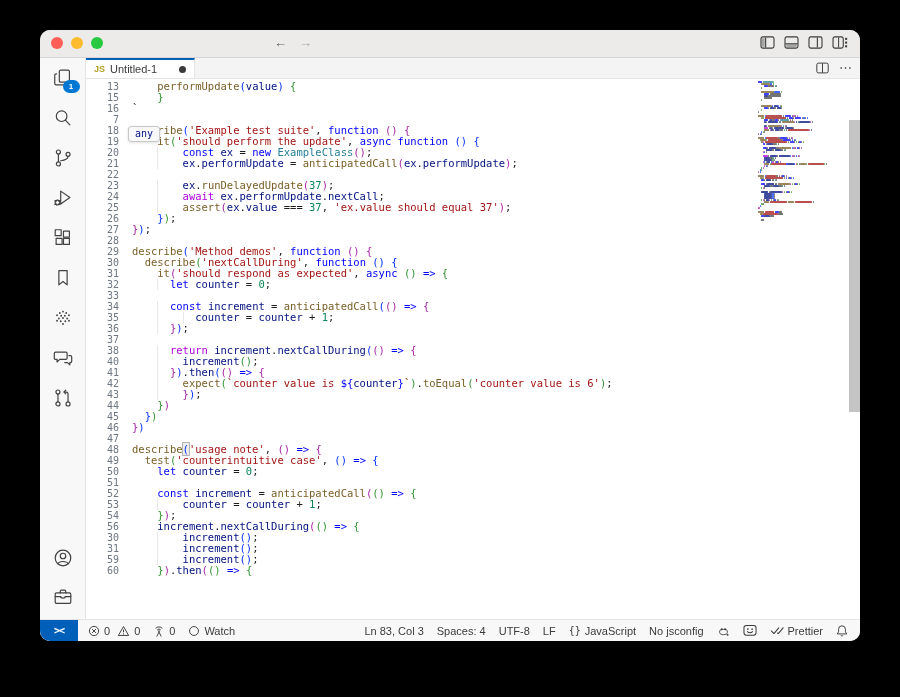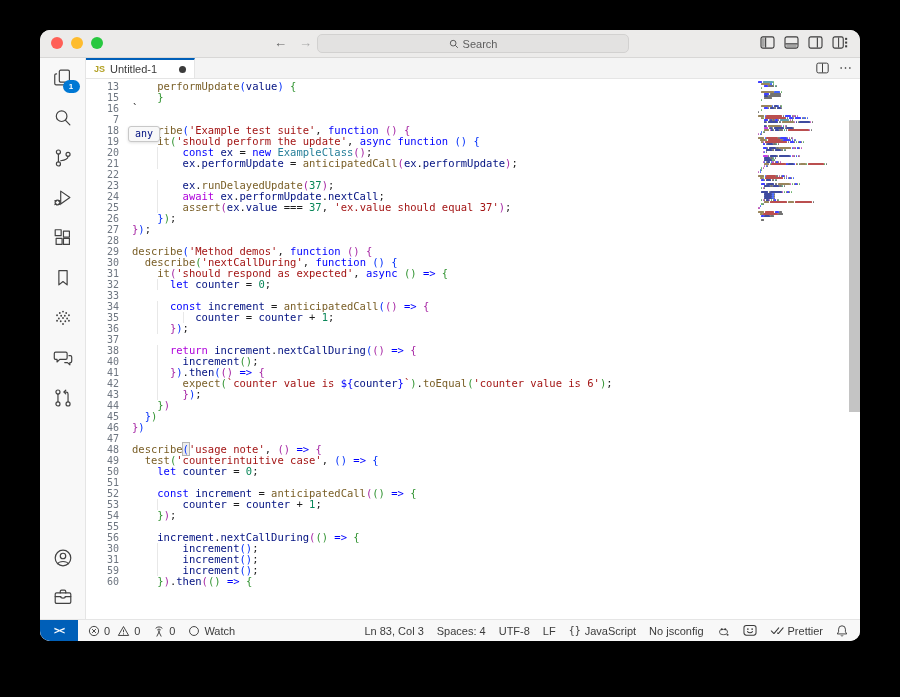--- a/index.html
+++ b/index.html
@@ -71,27 +71,20 @@
 
   <div class="titlebar">
     <div class="traffic">
       <div class="tl" style="background:#ff5f57"></div>
       <div class="tl" style="background:#febc2e"></div>
       <div class="tl" style="background:#28c840"></div>
     </div>
     <div class="nav-arrows">
       <span>←</span>
       <span class="fwd">→</span>
-    </div>
-    <div class="searchbox">
-      <svg width="10" height="10" viewBox="0 0 12 12">
-          <circle cx="5" cy="5" r="3.4" fill="none" stroke="#5d5d5d" stroke-width="1.2"></circle>
-          <line x1="7.6" y1="7.6" x2="10.6" y2="10.6" stroke="#5d5d5d" stroke-width="1.2"></line>
-        </svg>
-      <span>Search</span>
     </div>
     <div class="tb-icons">
       <svg width="15" height="13" viewBox="0 0 16 14">
           <rect x="1" y="1" width="14" height="12" rx="2" fill="none" stroke="#3b3b3b" stroke-width="1.2"></rect>
           <line x1="6" y1="1.5" x2="6" y2="12.5" stroke="#3b3b3b" stroke-width="1.2"></line>
           <rect x="2" y="2.4" width="3" height="9.2" fill="#3b3b3b" opacity=".4"></rect>
         </svg>
       <svg width="15" height="13" viewBox="0 0 16 14">
           <rect x="1" y="1" width="14" height="12" rx="2" fill="none" stroke="#3b3b3b" stroke-width="1.2"></rect>
           <line x1="1.5" y1="8.5" x2="14.5" y2="8.5" stroke="#3b3b3b" stroke-width="1.2"></line>
@@ -266,21 +259,20 @@
             <div class="cline"><div class="lnum">45</div><div class="ltext"><span class="tk-d">  </span><span class="tk-b">}</span><span class="tk-g">)</span></div></div>
             <div class="cline"><div class="lnum">46</div><div class="ltext"><span class="tk-p">}</span><span class="tk-b">)</span></div></div>
             <div class="cline"><div class="lnum">47</div><div class="ltext"></div></div>
             <div class="cline"><div class="lnum">48</div><div class="ltext"><span class="tk-f">describe</span><span class="tk-m">(</span><span class="tk-s">'usage note'</span><span class="tk-d">, </span><span class="tk-p">()</span><span class="tk-d"> </span><span class="tk-k">=&gt;</span><span class="tk-d"> </span><span class="tk-p">{</span></div></div>
             <div class="cline"><div class="lnum">49</div><div class="ltext"><span class="tk-d">  </span><span class="tk-f">test</span><span class="tk-g">(</span><span class="tk-s">'counterintuitive case'</span><span class="tk-d">, </span><span class="tk-b">()</span><span class="tk-d"> </span><span class="tk-k">=&gt;</span><span class="tk-d"> </span><span class="tk-b">{</span></div></div>
             <div class="cline"><div class="lnum">50</div><div class="ltext"><span class="tk-d">    </span><span class="tk-k">let</span><span class="tk-d"> </span><span class="tk-v">counter</span><span class="tk-d"> = </span><span class="tk-n">0</span><span class="tk-d">;</span></div></div>
             <div class="cline"><div class="lnum">51</div><div class="ltext"></div></div>
             <div class="cline"><div class="lnum">52</div><div class="ltext"><span class="tk-d">    </span><span class="tk-k">const</span><span class="tk-d"> </span><span class="tk-v">increment</span><span class="tk-d"> = </span><span class="tk-f">anticipatedCall</span><span class="tk-p">(</span><span class="tk-g">()</span><span class="tk-d"> </span><span class="tk-k">=&gt;</span><span class="tk-d"> </span><span class="tk-g">{</span></div></div>
             <div class="cline"><div class="lnum">53</div><div class="ltext"><span class="guide" style="left: 38.28px;"></span><span class="tk-d">        </span><span class="tk-v">counter</span><span class="tk-d"> = </span><span class="tk-v">counter</span><span class="tk-d"> + </span><span class="tk-n">1</span><span class="tk-d">;</span></div></div>
             <div class="cline"><div class="lnum">54</div><div class="ltext"><span class="tk-d">    </span><span class="tk-g">}</span><span class="tk-p">)</span><span class="tk-d">;</span></div></div>
-            <div class="cline"><div class="lnum">55</div><div class="ltext"></div></div>
             <div class="cline"><div class="lnum">56</div><div class="ltext"><span class="tk-d">    </span><span class="tk-v">increment</span><span class="tk-d">.</span><span class="tk-v">nextCallDuring</span><span class="tk-p">(</span><span class="tk-g">()</span><span class="tk-d"> </span><span class="tk-k">=&gt;</span><span class="tk-d"> </span><span class="tk-g">{</span></div></div>
             <div class="cline"><div class="lnum">30</div><div class="ltext"><span class="guide" style="left: 38.28px;"></span><span class="tk-d">        </span><span class="tk-v">increment</span><span class="tk-b">()</span><span class="tk-d">;</span></div></div>
             <div class="cline"><div class="lnum">31</div><div class="ltext"><span class="guide" style="left: 38.28px;"></span><span class="tk-d">        </span><span class="tk-v">increment</span><span class="tk-b">()</span><span class="tk-d">;</span></div></div>
             <div class="cline"><div class="lnum">59</div><div class="ltext"><span class="guide" style="left: 38.28px;"></span><span class="tk-d">        </span><span class="tk-v">increment</span><span class="tk-b">()</span><span class="tk-d">;</span></div></div>
             <div class="cline"><div class="lnum">60</div><div class="ltext"><span class="tk-d">    </span><span class="tk-g">}</span><span class="tk-p">)</span><span class="tk-d">.</span><span class="tk-v">then</span><span class="tk-p">(</span><span class="tk-g">()</span><span class="tk-d"> </span><span class="tk-k">=&gt;</span><span class="tk-d"> </span><span class="tk-g">{</span></div></div>
           </div>
         <div class="hover-tip">any</div>
         <div class="minimap" id="minimap">
             <div class="mm-row"><span style="width: 4px; background: rgb(0, 0, 255); margin-left: 0px;"></span><span style="width: 10.4px; background: rgb(38, 127, 153); margin-left: 0.5px;"></span><span style="width: 1px; background: rgb(49, 147, 49); margin-left: 0.5px;"></span></div>
             <div class="mm-row"><span style="width: 8.8px; background: rgb(121, 94, 38); margin-left: 3.2px;"></span><span style="width: 1.6px; background: rgb(4, 49, 250); margin-left: 0.5px;"></span><span style="width: 1px; background: rgb(49, 147, 49); margin-left: 0.5px;"></span></div>

